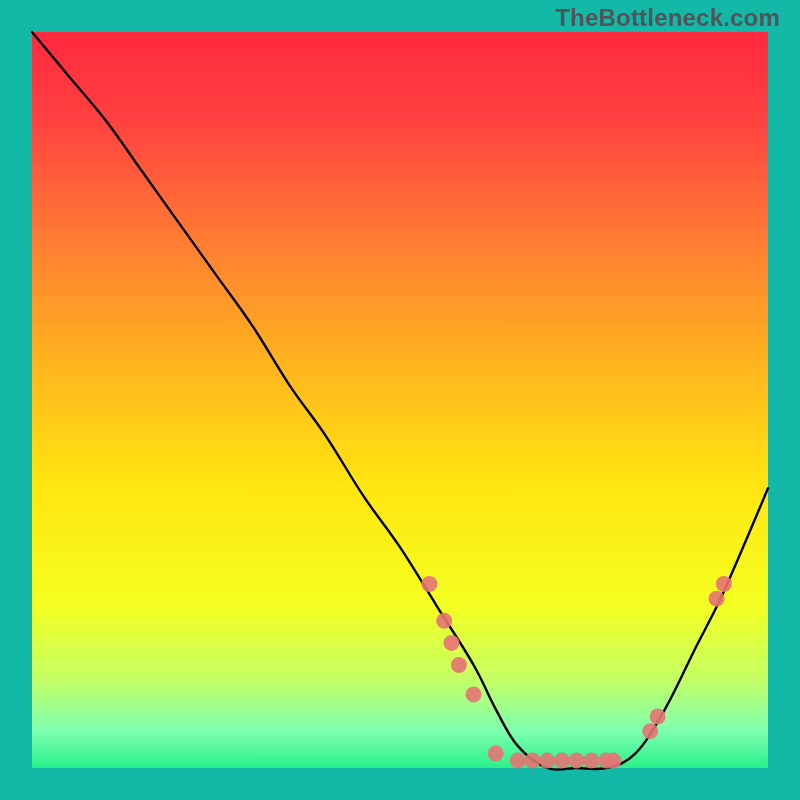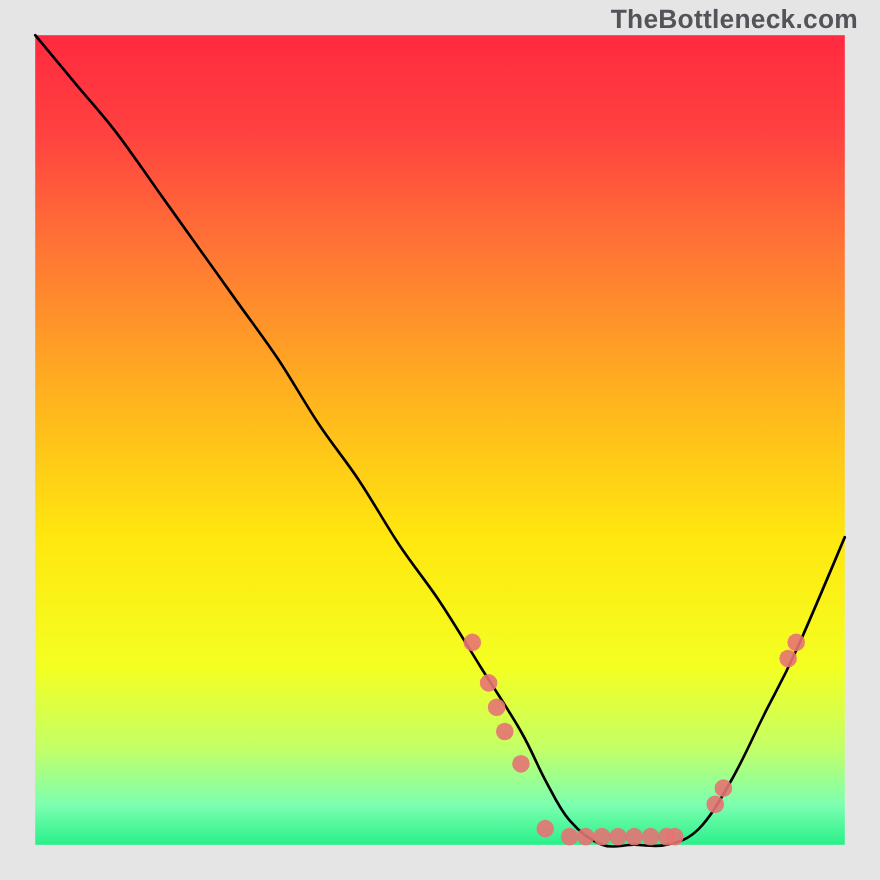--- a/index.html
+++ b/index.html
@@ -7,21 +7,21 @@
     padding: 0;
     width: 800px;
     height: 800px;
     background: #000;
     overflow: hidden;
   }
   .stage {
     position: relative;
     width: 800px;
     height: 800px;
-    background: #e5e5e5;
+    background: #14b8a6;
   }
   .watermark {
     position: absolute;
     top: 4px;
     right: 20px;
     font-family: Arial, Helvetica, sans-serif;
     font-size: 24px;
     font-weight: 600;
     color: #525459;
     letter-spacing: 0.2px;

